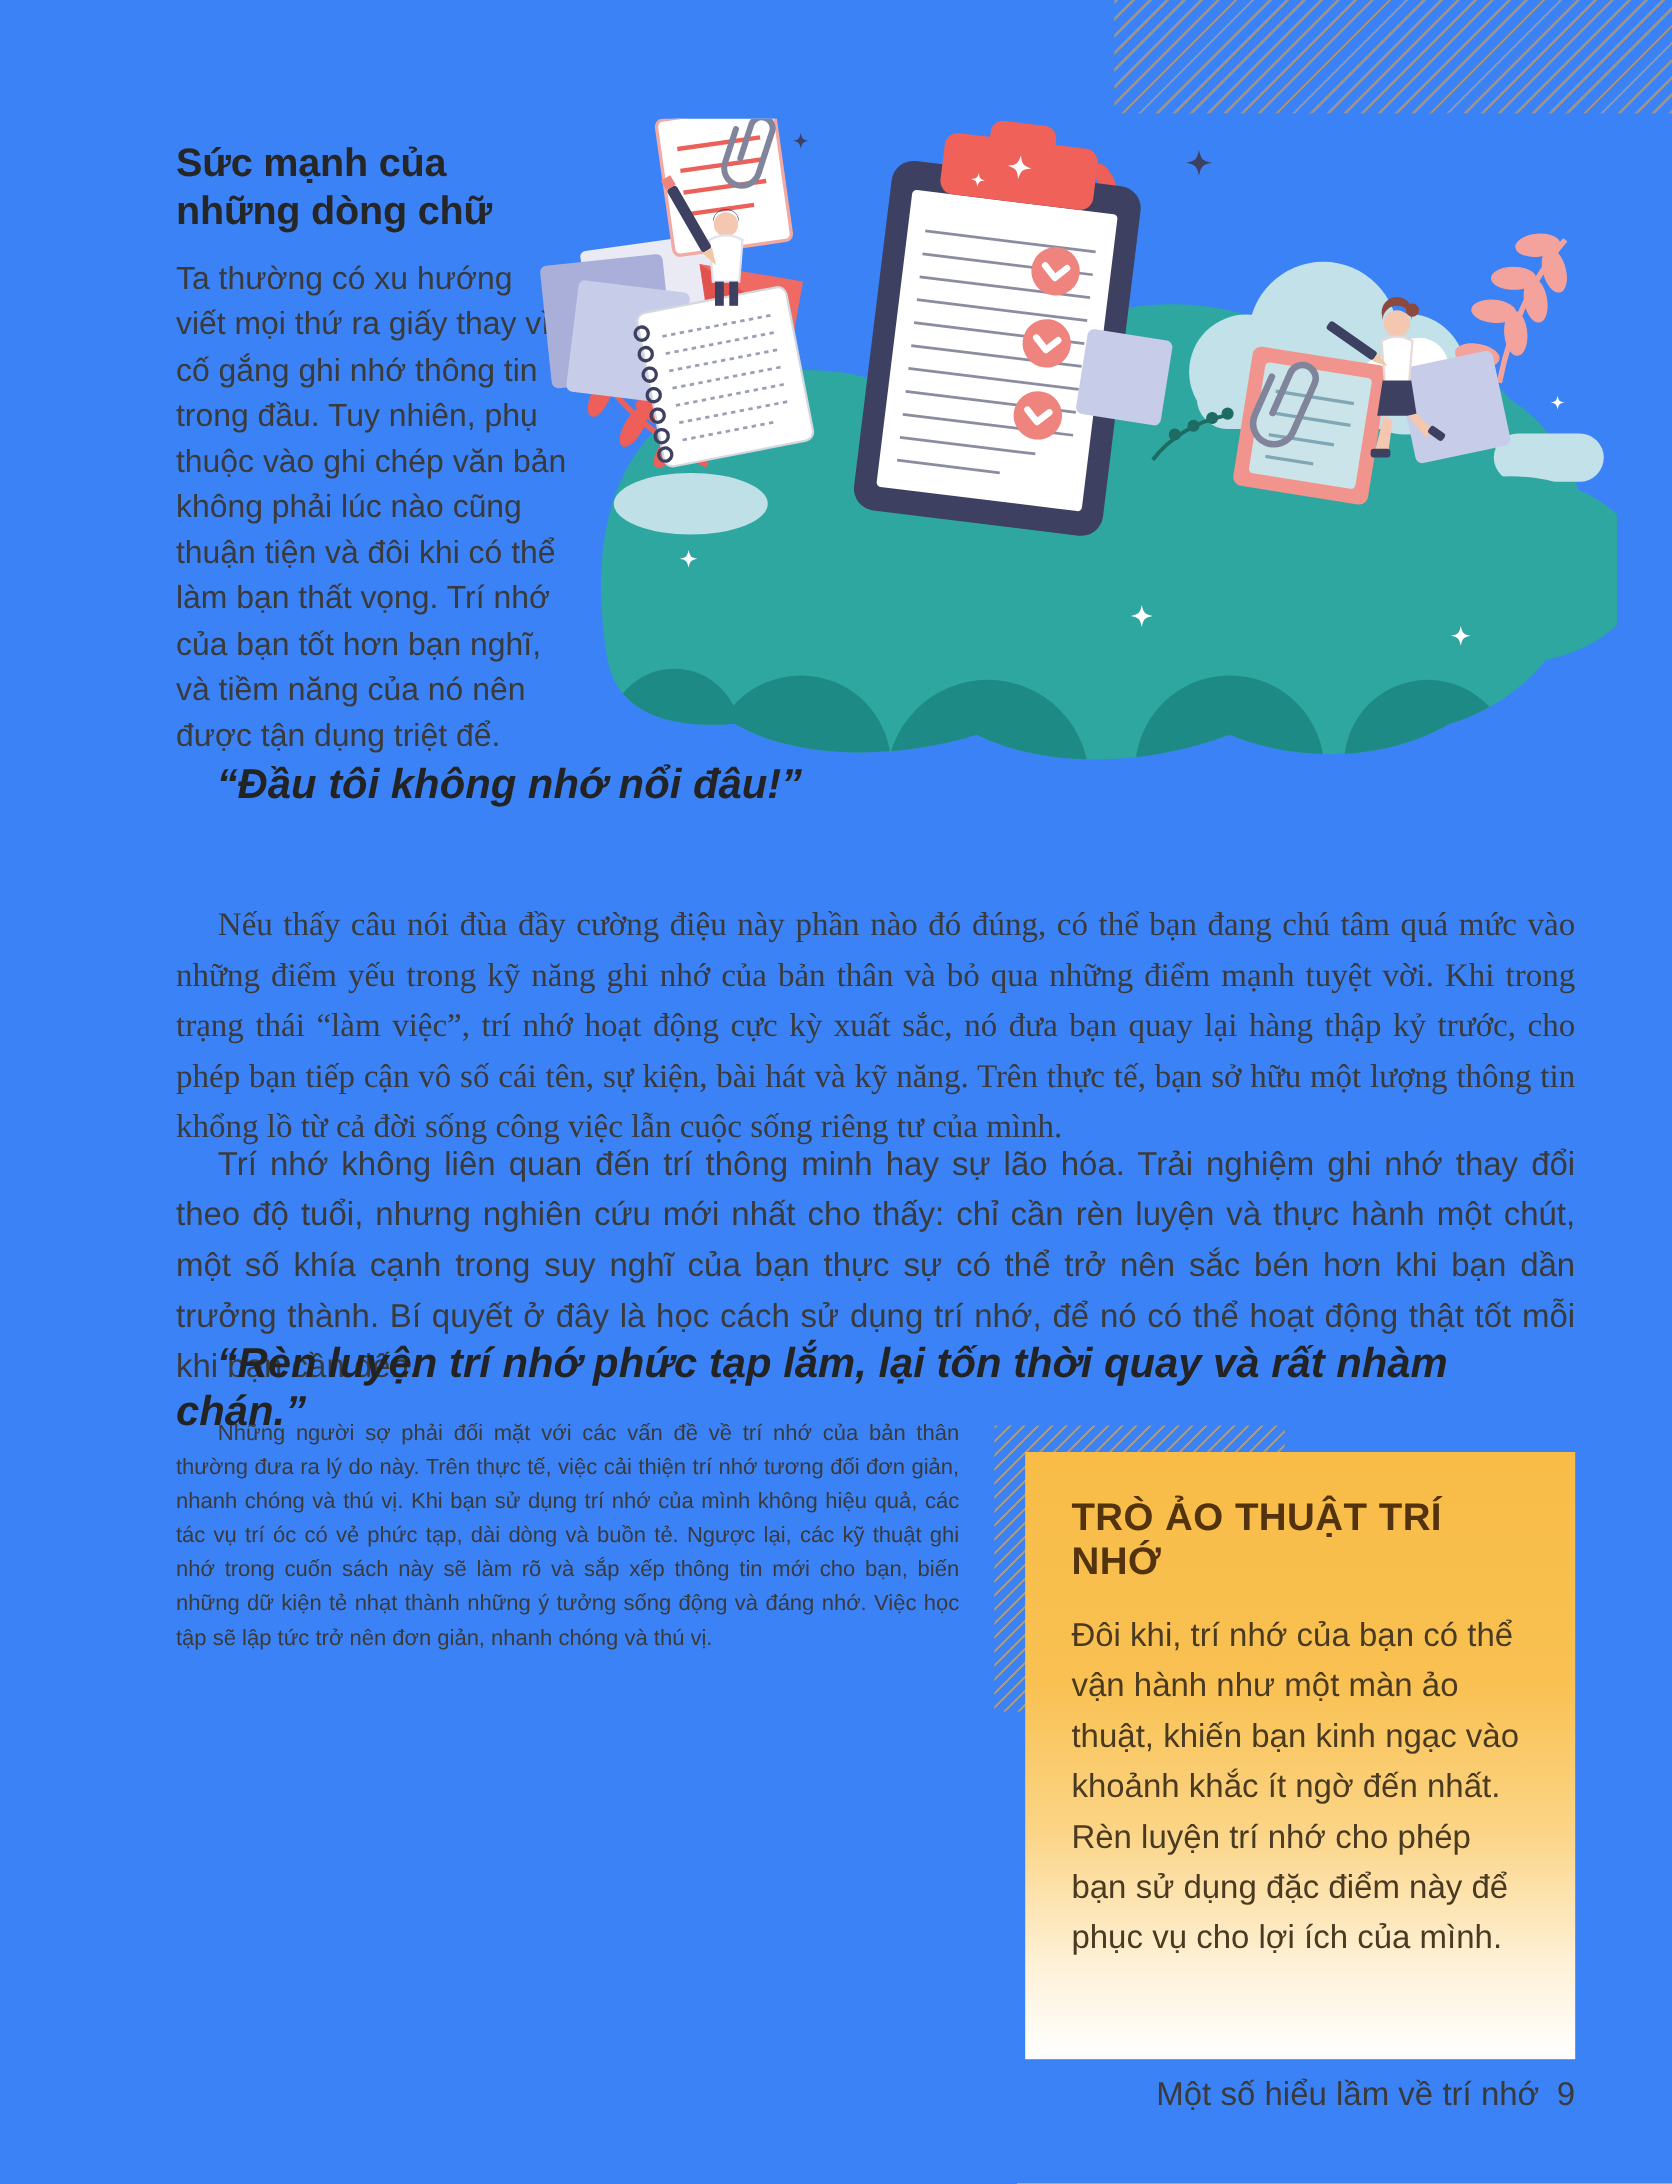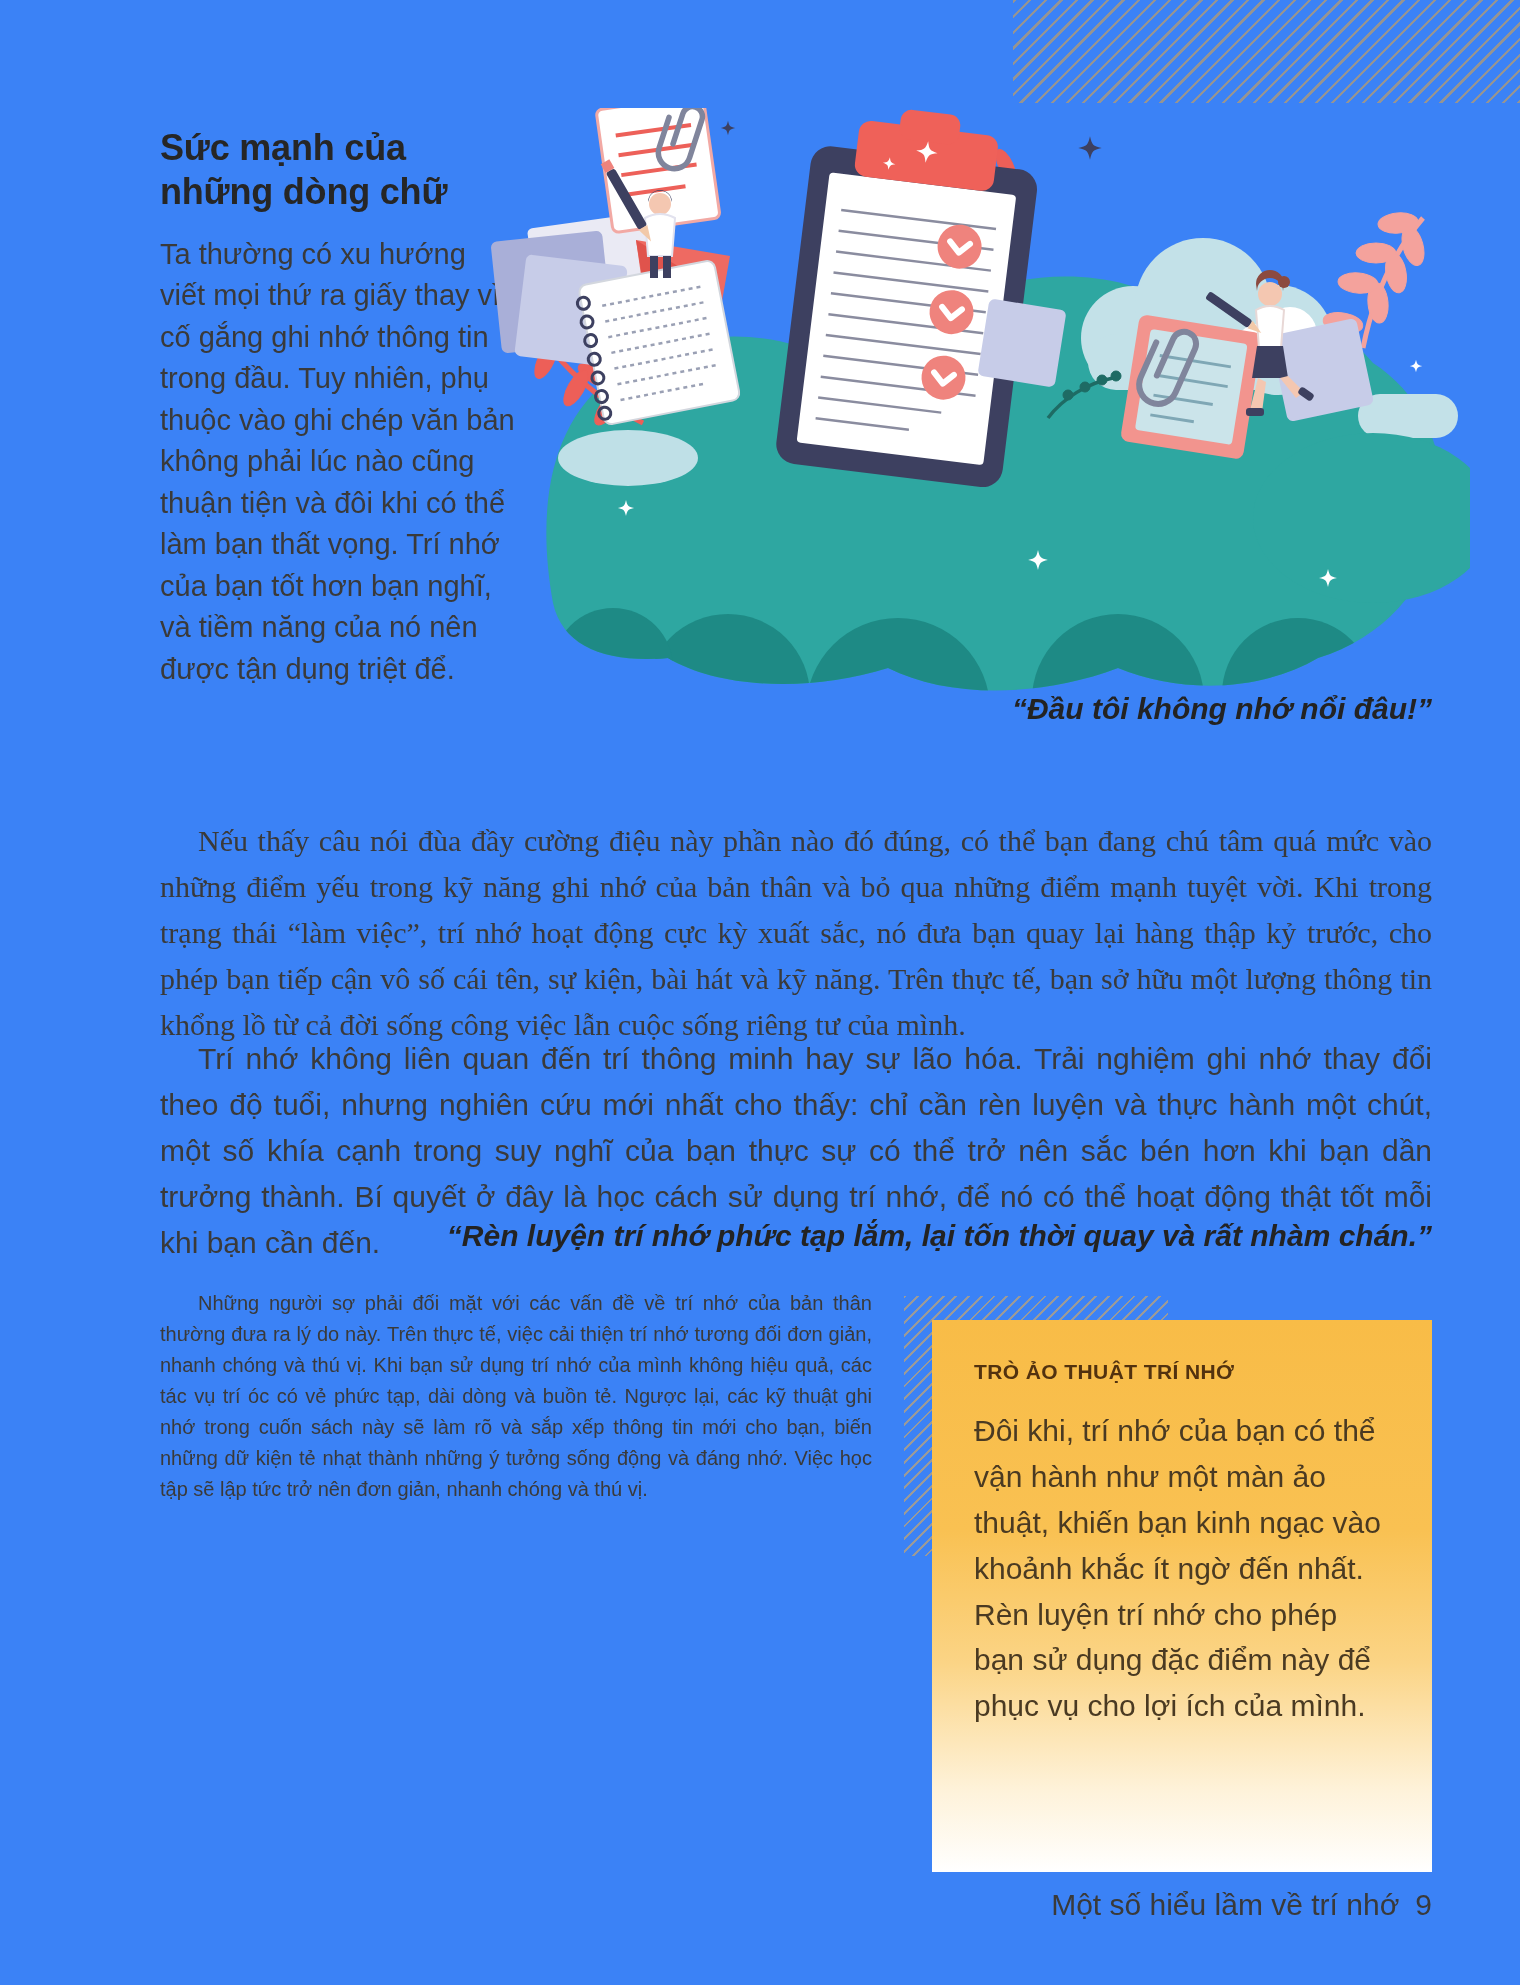--- a/index.html
+++ b/index.html
@@ -14,38 +14,38 @@
 
   
   .intro{position:absolute;left:160px;top:126px;width:356px;}
   .intro h1{margin:0;font-size:36px;line-height:1.22;font-weight:bold;color:#262626;letter-spacing:-0.2px;}
   .intro p{margin:20px 0 0 0;font-size:29px;line-height:1.43;color:#3a3a3a;}
 
   
   .illustration{position:absolute;left:478px;top:108px;width:992px;height:588px;}
 
   
-  .quote{position:absolute;left:160px;width:1272px;margin:0;font-size:30px;font-weight:bold;
-    font-style:italic;color:#232323;text-indent:37px;text-align:right;}
+  .quote{position:absolute;left:160px;width:1272px;margin:0;font-size:38px;font-weight:bold;
+    font-style:italic;color:#232323;text-indent:37px;}
   .q1{top:692px;}
   .q2{top:1219px;}
   .para{position:absolute;left:160px;width:1272px;margin:0;font-size:30px;line-height:1.53;
     color:#3a3a3a;text-indent:38px;}
   .p1{top:747px;}
   .p2{top:818px;text-align:justify;font-family:Liberation Serif, serif;}
   .p3{top:1036px;text-align:justify;}
 
   
   .bottom{position:absolute;left:160px;top:1288px;width:1272px;}
   .p4{position:static;width:712px;margin:0;font-size:20px;line-height:1.55;color:#3a3a3a;
     text-align:justify;text-indent:38px;}
   .callout-wrap{position:absolute;right:0;top:32px;width:500px;}
   .callout{position:relative;width:500px;height:552px;box-sizing:border-box;padding:40px 42px 0 42px;
     background:linear-gradient(180deg,#F8BC47 0%,#F9C152 38%,#FBD485 62%,#FEF2D9 85%,#ffffff 100%);}
-  .callout h2{margin:0;font-size:21px;font-weight:bold;color:#52320F;letter-spacing:0.4px;}
+  .callout h2{margin:0;font-size:35px;font-weight:bold;color:#52320F;letter-spacing:0.4px;}
   .callout p{margin:24px 0 12px 0;font-size:30px;line-height:1.53;color:#4A3A22;}
 
   
   .footer{position:absolute;right:88px;top:1888px;font-size:30px;color:#3a3a3a;white-space:nowrap;}
   .footer .pagenum{margin-left:16px;}
 </style>
 </head>
 <body>
 
 <div class="page">

